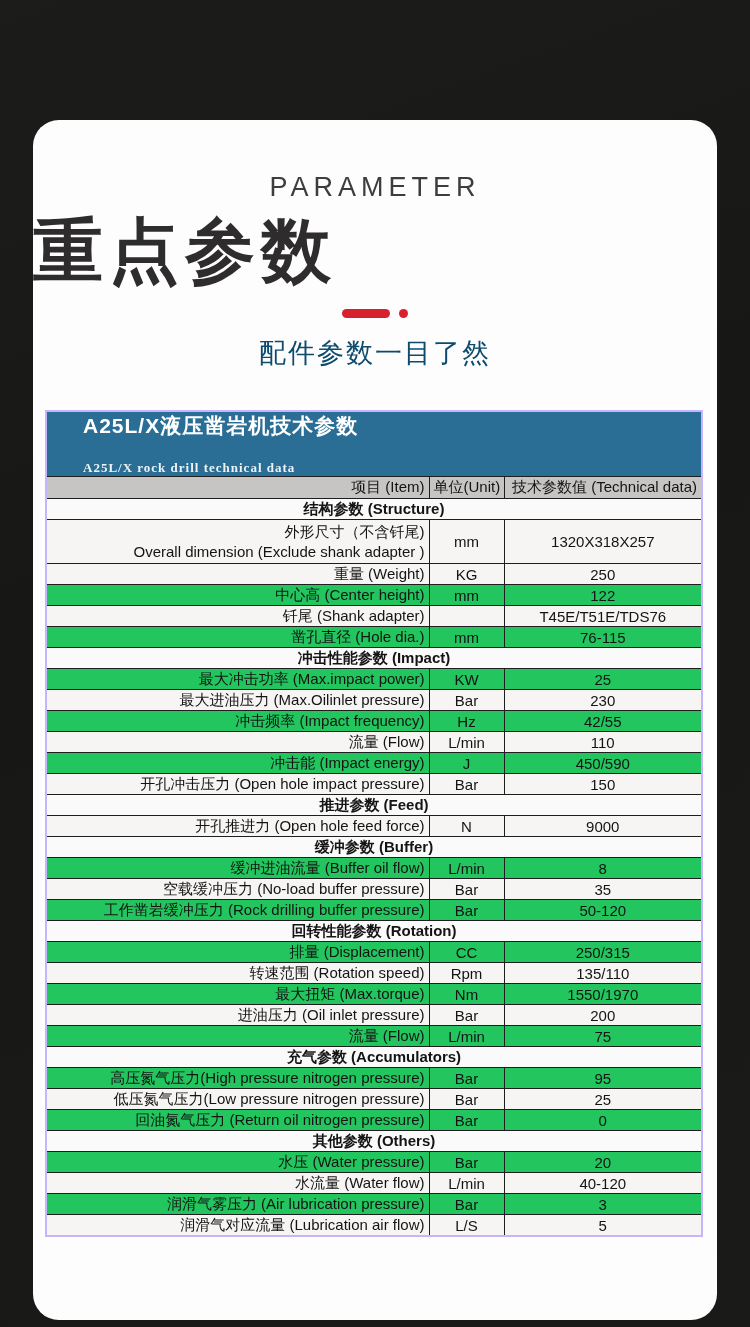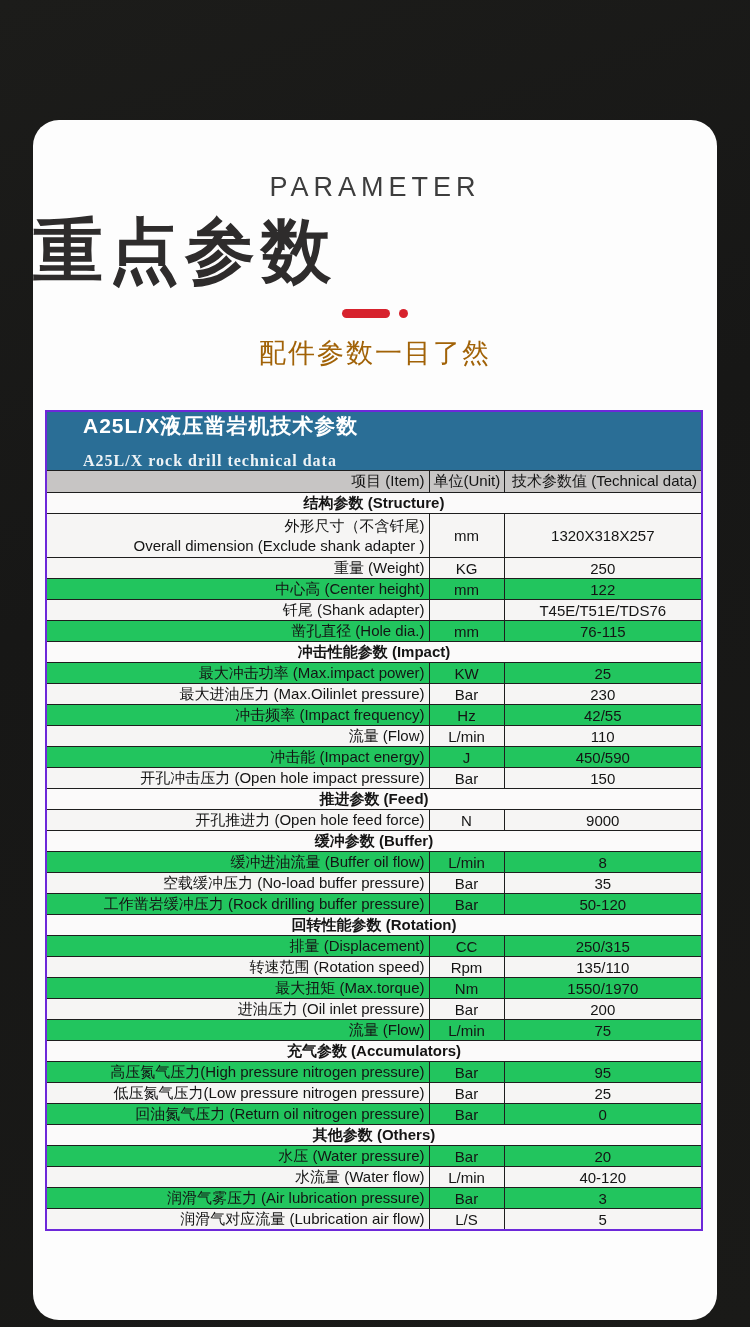--- a/index.html
+++ b/index.html
@@ -19,39 +19,39 @@
   .big-title{
     margin-top:12px;text-align:left;font-size:70px;font-weight:700;
     color:#2e2c2c;letter-spacing:6px;line-height:1.05;
   }
   .divider{
     margin-top:20px;display:flex;justify-content:center;align-items:center;gap:9px;
   }
   .divider .dash{width:48px;height:9px;border-radius:5px;}
   .divider .dot{width:9px;height:9px;border-radius:50%;}
   .subtitle{
-    margin-top:17px;text-align:center;font-size:27px;color:#a16207;font-weight:500;
+    margin-top:17px;text-align:center;font-size:27px;color:#0c4a6e;font-weight:500;
     letter-spacing:2px;
   }
   .spec-table{
     position:absolute;left:12px;top:290px;width:656px;
     border-collapse:collapse;table-layout:fixed;
     font-size:15px;color:#141414;
   }
   .spec-table td,.spec-table th{
     border:1px solid #1e1e1e;overflow:hidden;white-space:nowrap;
   }
-  .spec-table{border:2px solid #6d28d9;}
+  .spec-table{border:2px solid #c4b5fd;}
   .banner-cell{
     height:58px;text-align:left;padding:0 0 0 36px;vertical-align:middle;
     border-bottom:2px solid #141414;
   }
   .banner-title{font-size:21px;font-weight:700;color:#ffffff;letter-spacing:1px;}
   .banner-sub{
-    font-size:16px;font-weight:700;color:#eef3f6;margin-top:12px;
+    font-size:13px;font-weight:700;color:#eef3f6;margin-top:20px;
     font-family:"Liberation Serif","DejaVu Serif",serif;letter-spacing:1px;
   }
   .col-head th{
     height:21px;font-weight:400;text-align:right;padding:0 4px;
   }
   .section-row td{
     height:20px;text-align:center;background:#fbfafa;padding:0 20px;font-weight:bold;
   }
   .data-row td{height:20px;background:#f6f5f4;}
   .data-row.shaded td{background:#22c55e;}

